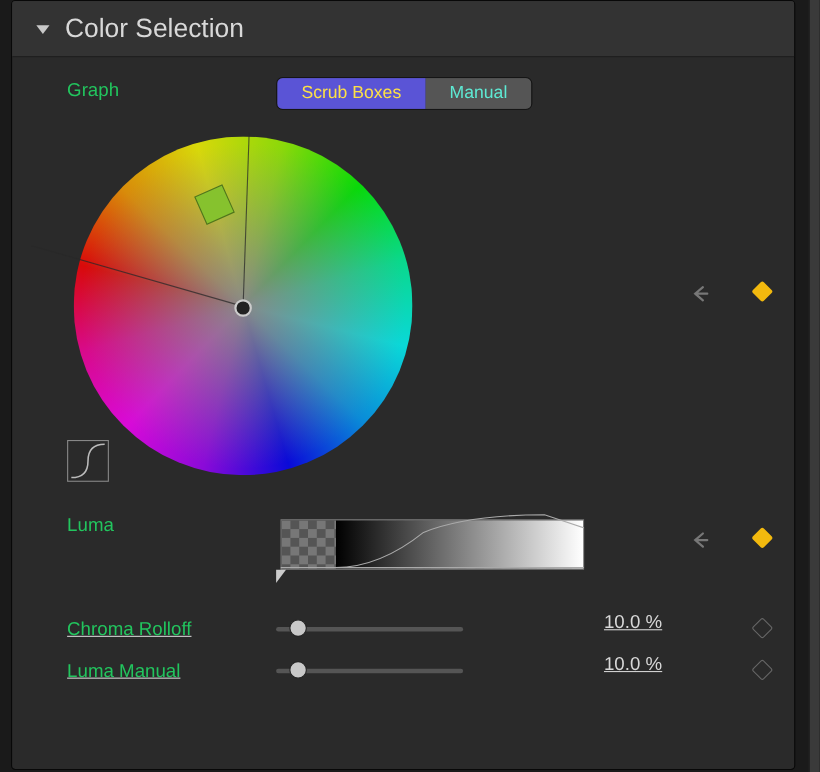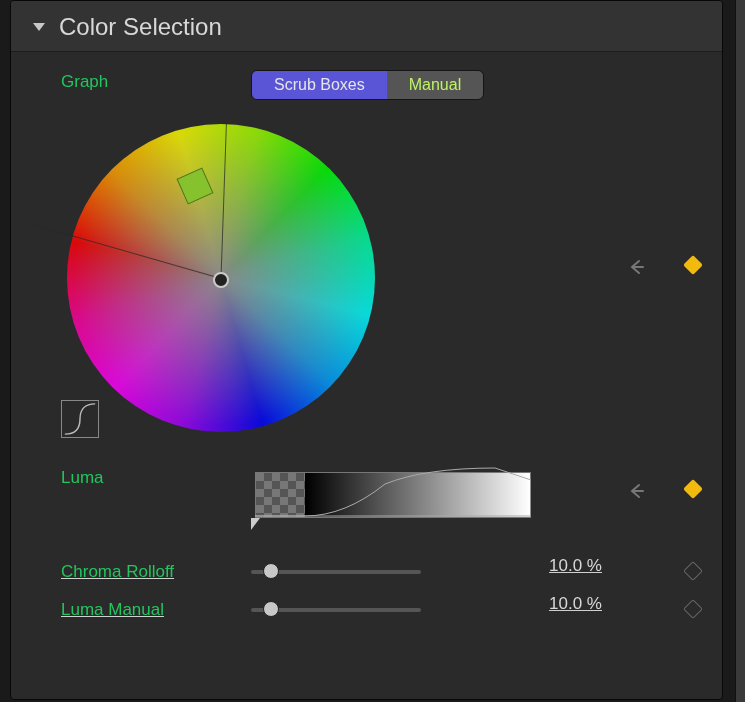--- a/index.html
+++ b/index.html
@@ -88,26 +88,26 @@
     margin-top: 4px;
     border: 1px solid #151515;
   }
   .seg {
     padding: 0 22px;
     display: flex;
     align-items: center;
     font-size: 16px;
     cursor: pointer;
     background: #555;
-    color: #bef264;
+    color: #5eead4;
     border: none;
   }
   .seg.selected {
     background: #5a54d6;
-    color: #e5e5e5;
+    color: #fde047;
   }
   
   .wheel-wrap {
     position: relative;
     width: 320px;
     height: 320px;
     margin-top: 10px;
   }
   .wheel {
     width: 308px; height: 308px;

